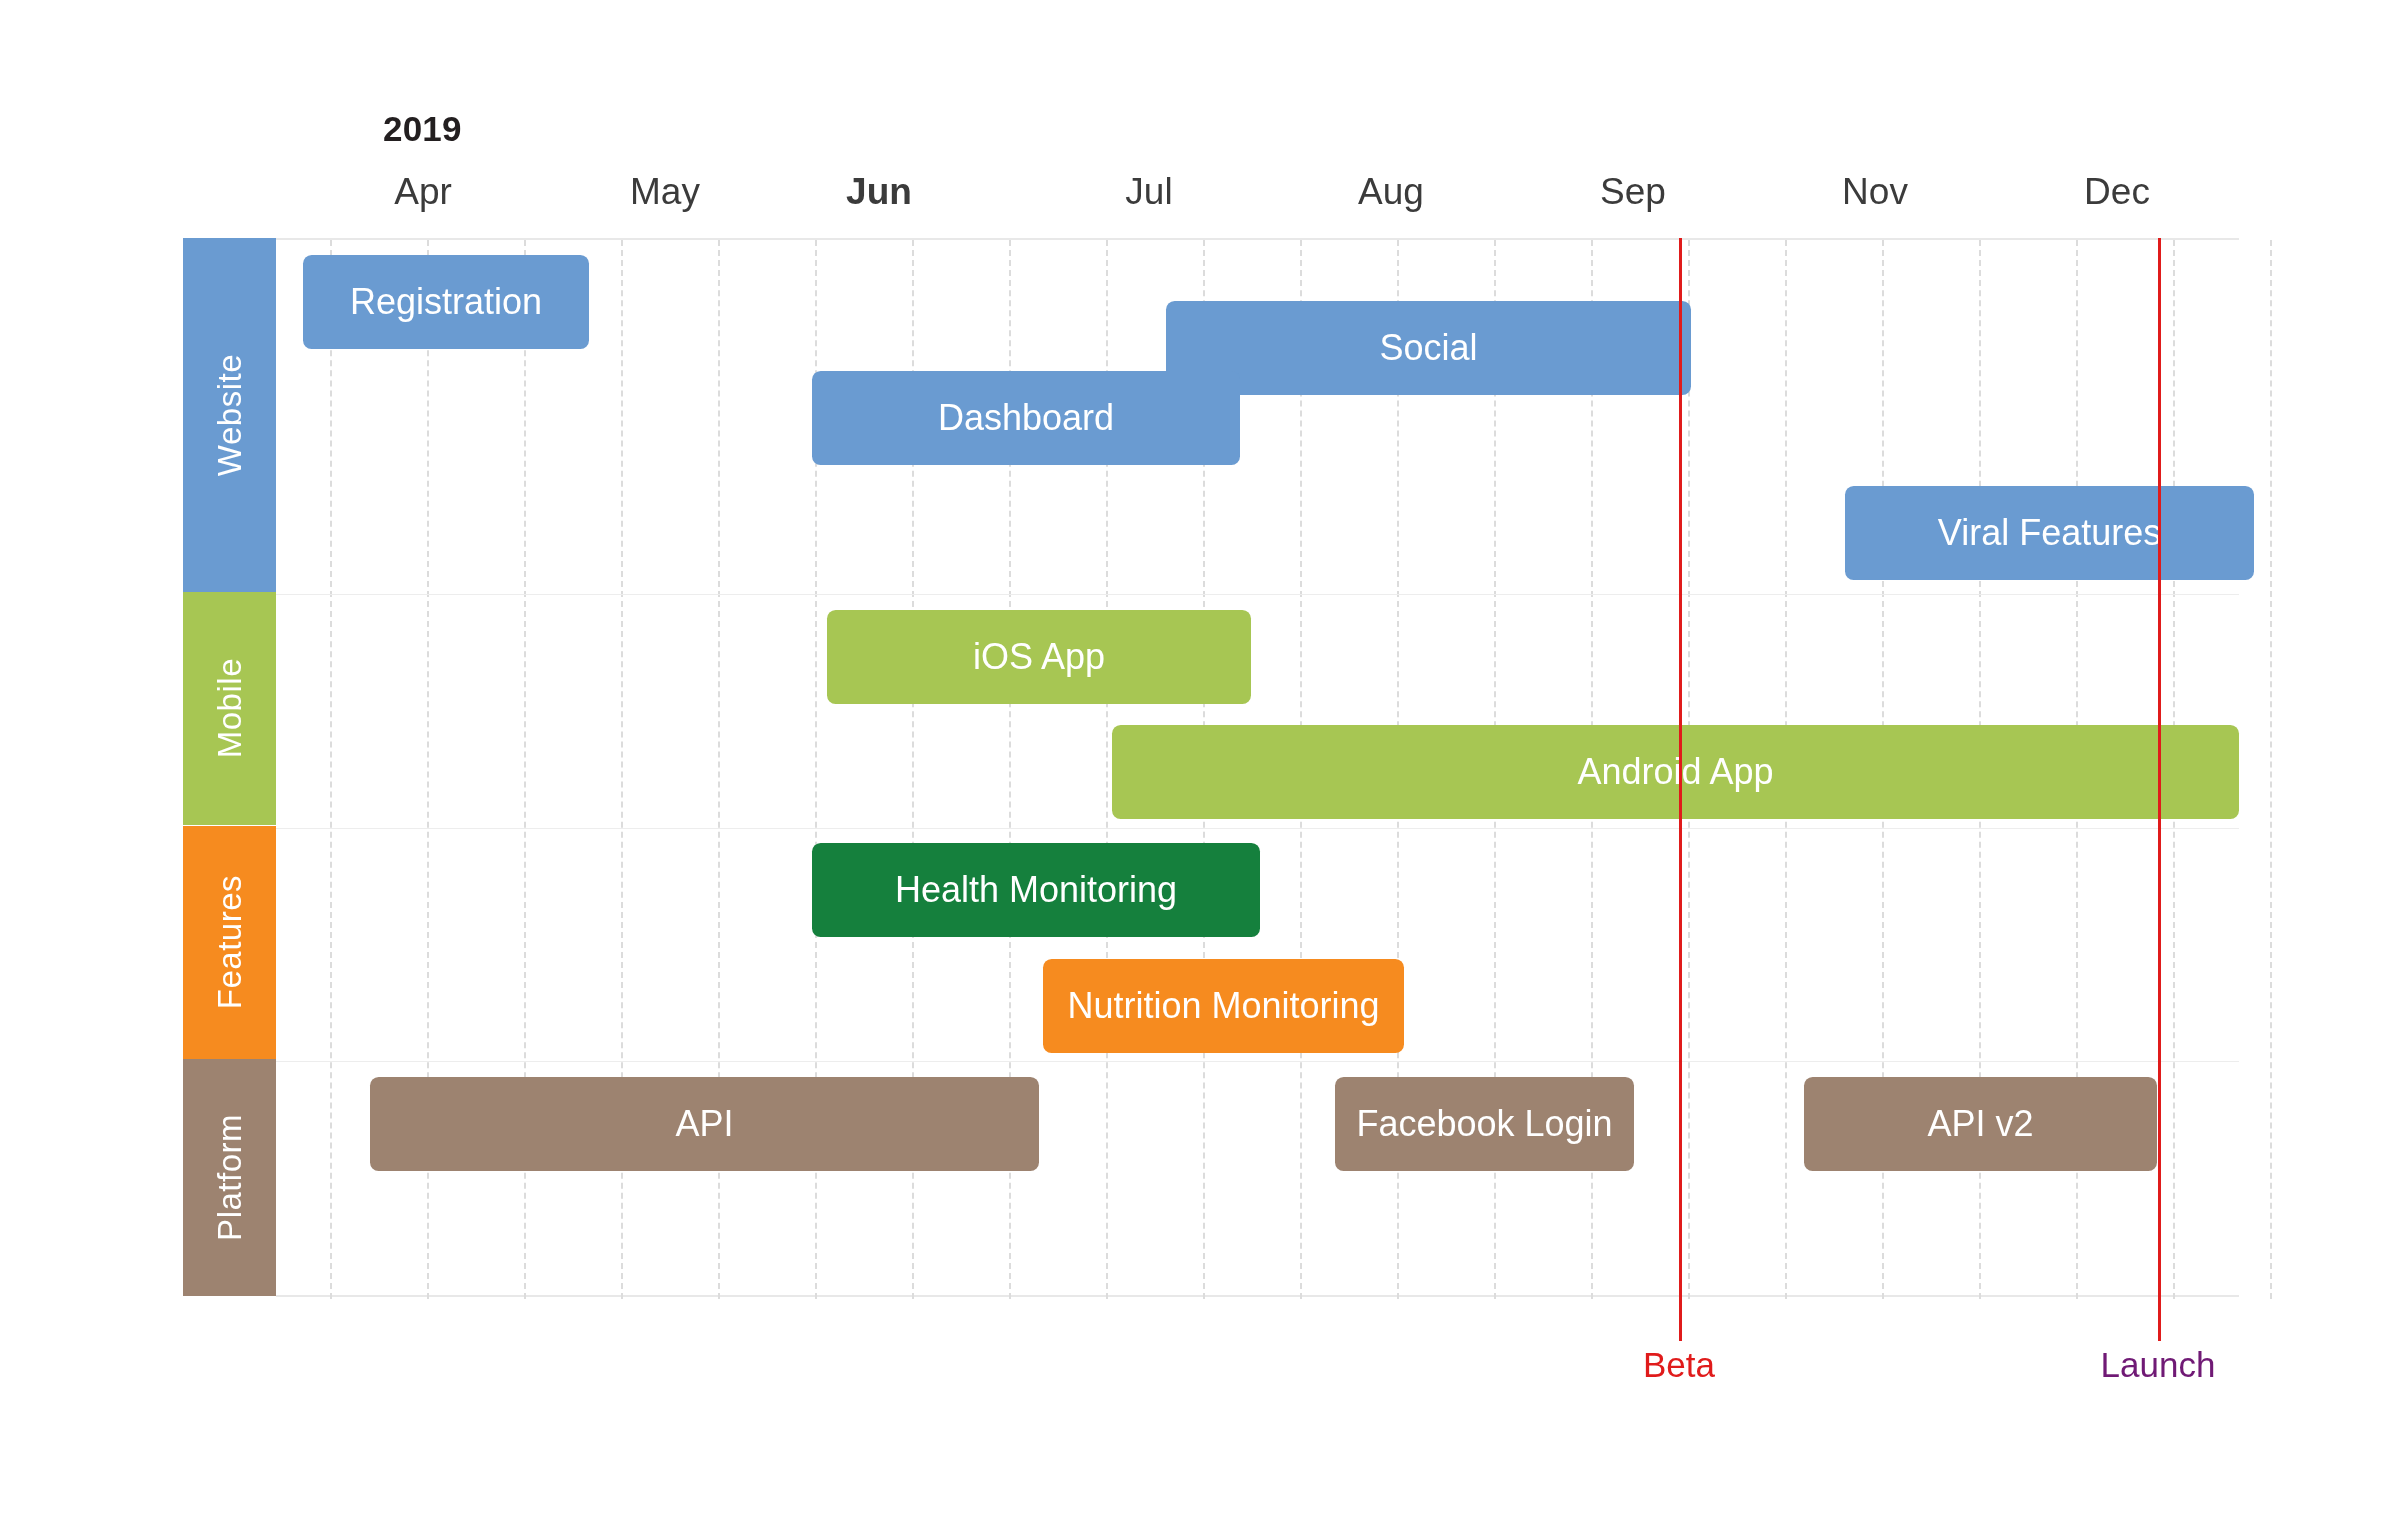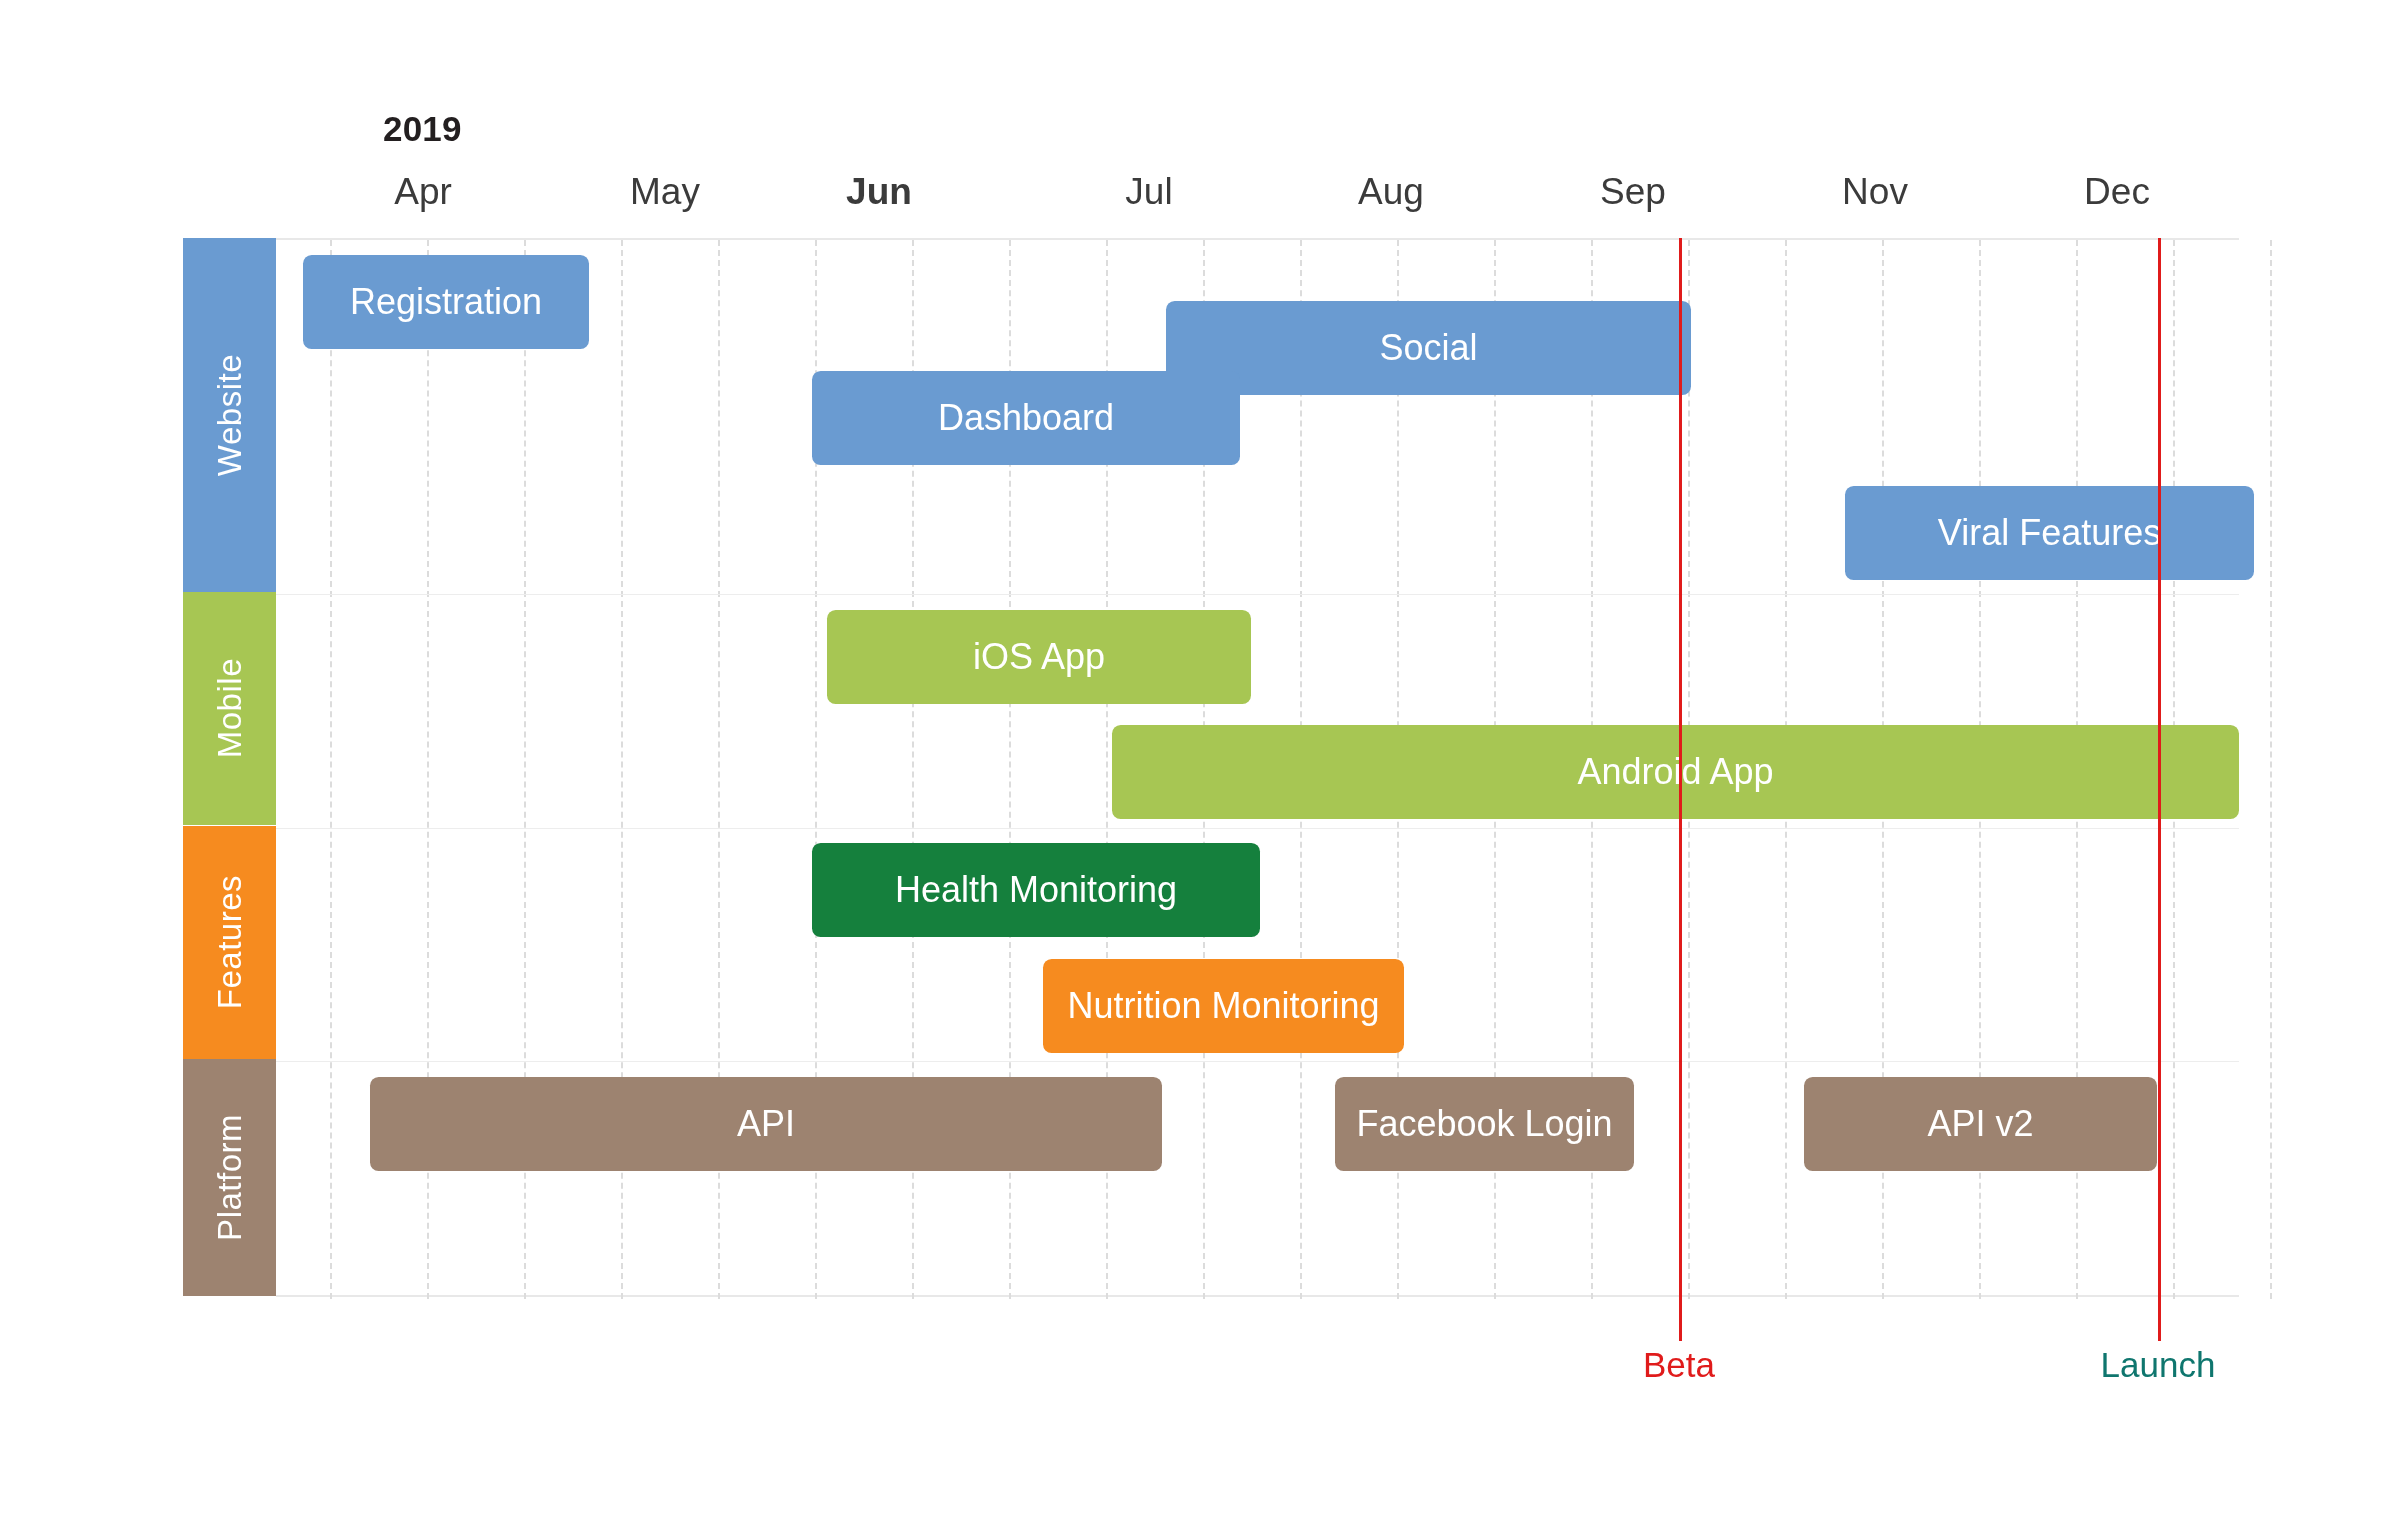--- a/index.html
+++ b/index.html
@@ -100,21 +100,21 @@
         <span>Android App</span>
       </div>
       <div class="hsep" style="top: 588px;"></div>
       <div class="task-bar" style="left: 536px; width: 448px; top: 603px; background: #15803d;">
         <span>Health Monitoring</span>
       </div>
       <div class="task-bar" style="left: 767px; width: 361px; top: 719px; background: rgb(246, 139, 31); text-align: right;">
         <span>Nutrition Monitoring</span>
       </div>
       <div class="hsep" style="top: 821px;"></div>
-      <div class="task-bar" style="left: 94px; width: 792px; top: 837px; background: rgb(157, 131, 112);">
+      <div class="task-bar" style="left: 94px; width: 669px; top: 837px; background: rgb(157, 131, 112);">
         <span>API</span>
       </div>
       <div class="task-bar" style="left: 1059px; width: 299px; top: 837px; background: rgb(157, 131, 112);">
         <span>Facebook Login</span>
       </div>
       <div class="task-bar" style="left: 1528px; width: 353px; top: 837px; background: rgb(157, 131, 112);">
         <span>API v2</span>
       </div>
     </div>
 <div class="row-label" style="top: 0px; height: 354px; background: rgb(106, 155, 209);">
@@ -128,15 +128,15 @@
     </div>
     <div class="row-label" style="top: 821px; height: 237px; background: rgb(157, 131, 112);">
       <span>Platform</span>
     </div>
   </div>
 
 <div id="milestones">
     <div class="milestone-line" style="left: 1679px; border-left-color: rgb(224, 27, 27);"></div>
     <div class="milestone-label" style="left: 1679px; color: rgb(224, 27, 27);">Beta</div>
     <div class="milestone-line" style="left: 2158px; border-left-color: rgb(224, 27, 27);"></div>
-    <div class="milestone-label" style="left: 2158px; color: #0f766e;">Launch</div>
+    <div class="milestone-label" style="left: 2158px; color: #701a75;">Launch</div>
   </div>
 
 
 </body></html>

